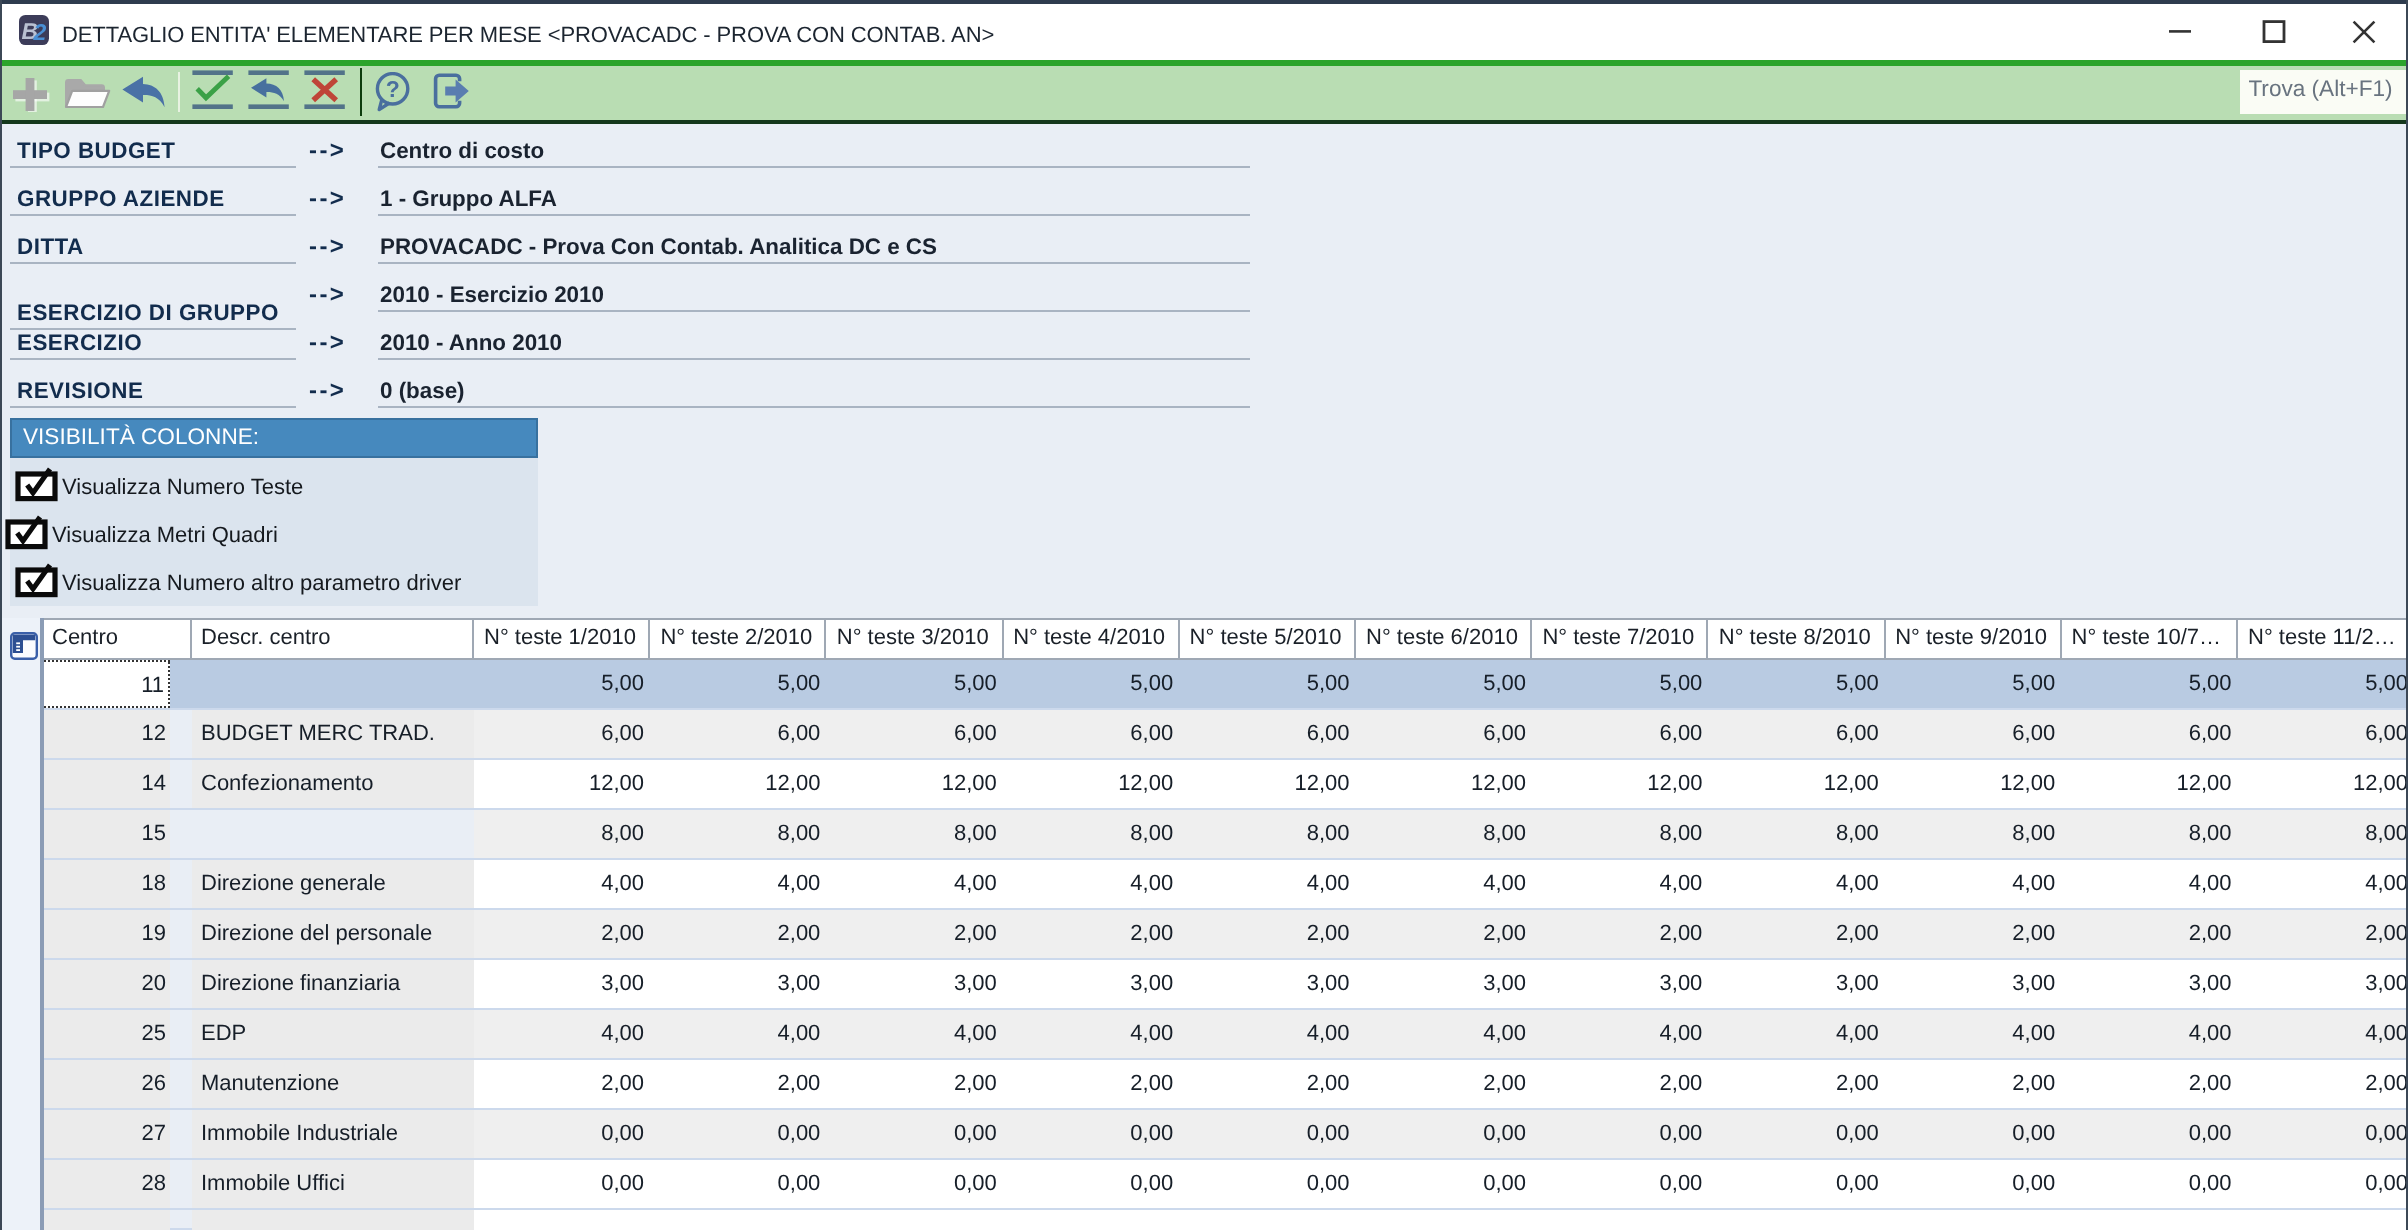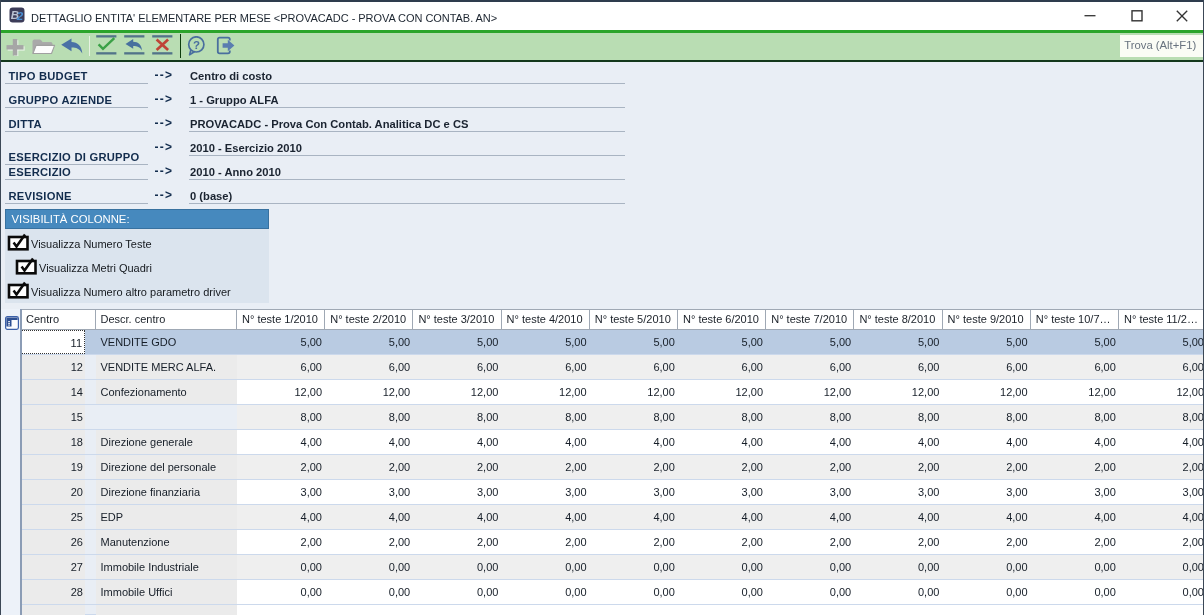--- a/index.html
+++ b/index.html
@@ -130,21 +130,21 @@
 <div class="abs fvalue" style="top:185.5px">0 (base)</div>
 <div class="abs" id="vishdr">VISIBILITÀ COLONNE:</div>
 <div class="abs" id="vispanel"></div>
 <div class="abs cbrow" style="left:5px;top:235px;width:260px">
     <svg style="position:absolute;left:0px;top:-4px" width="26" height="21" viewBox="0 0 26 21">
   <rect x="4" y="6" width="18.5" height="12.3" fill="#fff" stroke="#0a0a0a" stroke-width="2.6"></rect>
   <path d="M8.6,11.5 L11.5,15.5 L20,3.5" fill="none" stroke="#0a0a0a" stroke-width="2.5"></path>
 </svg>
     <span class="cblabel">Visualizza Numero Teste</span>
   </div>
-<div class="abs cbrow" style="left:13px;top:259px;width:260px">
+<div class="abs cbrow" style="left:0;top:259px;width:260px">
     <svg style="position:absolute;left:0px;top:-4px" width="26" height="21" viewBox="0 0 26 21">
   <rect x="4" y="6" width="18.5" height="12.3" fill="#fff" stroke="#0a0a0a" stroke-width="2.6"></rect>
   <path d="M8.6,11.5 L11.5,15.5 L20,3.5" fill="none" stroke="#0a0a0a" stroke-width="2.5"></path>
 </svg>
     <span class="cblabel">Visualizza Metri Quadri</span>
   </div>
 <div class="abs cbrow" style="left:5px;top:283px;width:260px">
     <svg style="position:absolute;left:0px;top:-4px" width="26" height="21" viewBox="0 0 26 21">
   <rect x="4" y="6" width="18.5" height="12.3" fill="#fff" stroke="#0a0a0a" stroke-width="2.6"></rect>
   <path d="M8.6,11.5 L11.5,15.5 L20,3.5" fill="none" stroke="#0a0a0a" stroke-width="2.5"></path>
@@ -170,36 +170,35 @@
 <div class="hcell" style="left:480.6px;width:88.2px">N° teste 4/2010</div>
 <div class="hcell" style="left:568.8px;width:88.2px">N° teste 5/2010</div>
 <div class="hcell" style="left:657.0px;width:88.2px">N° teste 6/2010</div>
 <div class="hcell" style="left:745.2px;width:88.2px">N° teste 7/2010</div>
 <div class="hcell" style="left:833.4px;width:88.2px">N° teste 8/2010</div>
 <div class="hcell" style="left:921.6px;width:88.2px">N° teste 9/2010</div>
 <div class="hcell" style="left:1009.8000000000001px;width:88.2px">N° teste 10/7…</div>
 <div class="hcell" style="left:1098.0px;width:88.2px">N° teste 11/2…</div>
 <div class="row" style="top:21px;background:#b9cbe2">
 <div class="c1" style="background:#fff;border:1px dotted #333">11</div>
-<div class="c2" style="background:transparent">VENDITE GDO</div>
 <div class="num" style="left:216.0px">5,00</div>
 <div class="num" style="left:304.2px">5,00</div>
 <div class="num" style="left:392.4px">5,00</div>
 <div class="num" style="left:480.6px">5,00</div>
 <div class="num" style="left:568.8px">5,00</div>
 <div class="num" style="left:657.0px">5,00</div>
 <div class="num" style="left:745.2px">5,00</div>
 <div class="num" style="left:833.4px">5,00</div>
 <div class="num" style="left:921.6px">5,00</div>
 <div class="num" style="left:1009.8000000000001px">5,00</div>
 <div class="num" style="left:1098.0px">5,00</div>
 </div>
 <div class="row" style="top:46px">
 <div class="c1">12</div>
-<div class="c2">VENDITE MERC ALFA.</div>
+<div class="c2">BUDGET MERC TRAD.</div>
 <div style="position:absolute;left:216px;top:0;width:966px;height:24px;background:#efefef"></div>
 <div class="num" style="left:216.0px">6,00</div>
 <div class="num" style="left:304.2px">6,00</div>
 <div class="num" style="left:392.4px">6,00</div>
 <div class="num" style="left:480.6px">6,00</div>
 <div class="num" style="left:568.8px">6,00</div>
 <div class="num" style="left:657.0px">6,00</div>
 <div class="num" style="left:745.2px">6,00</div>
 <div class="num" style="left:833.4px">6,00</div>
 <div class="num" style="left:921.6px">6,00</div>

